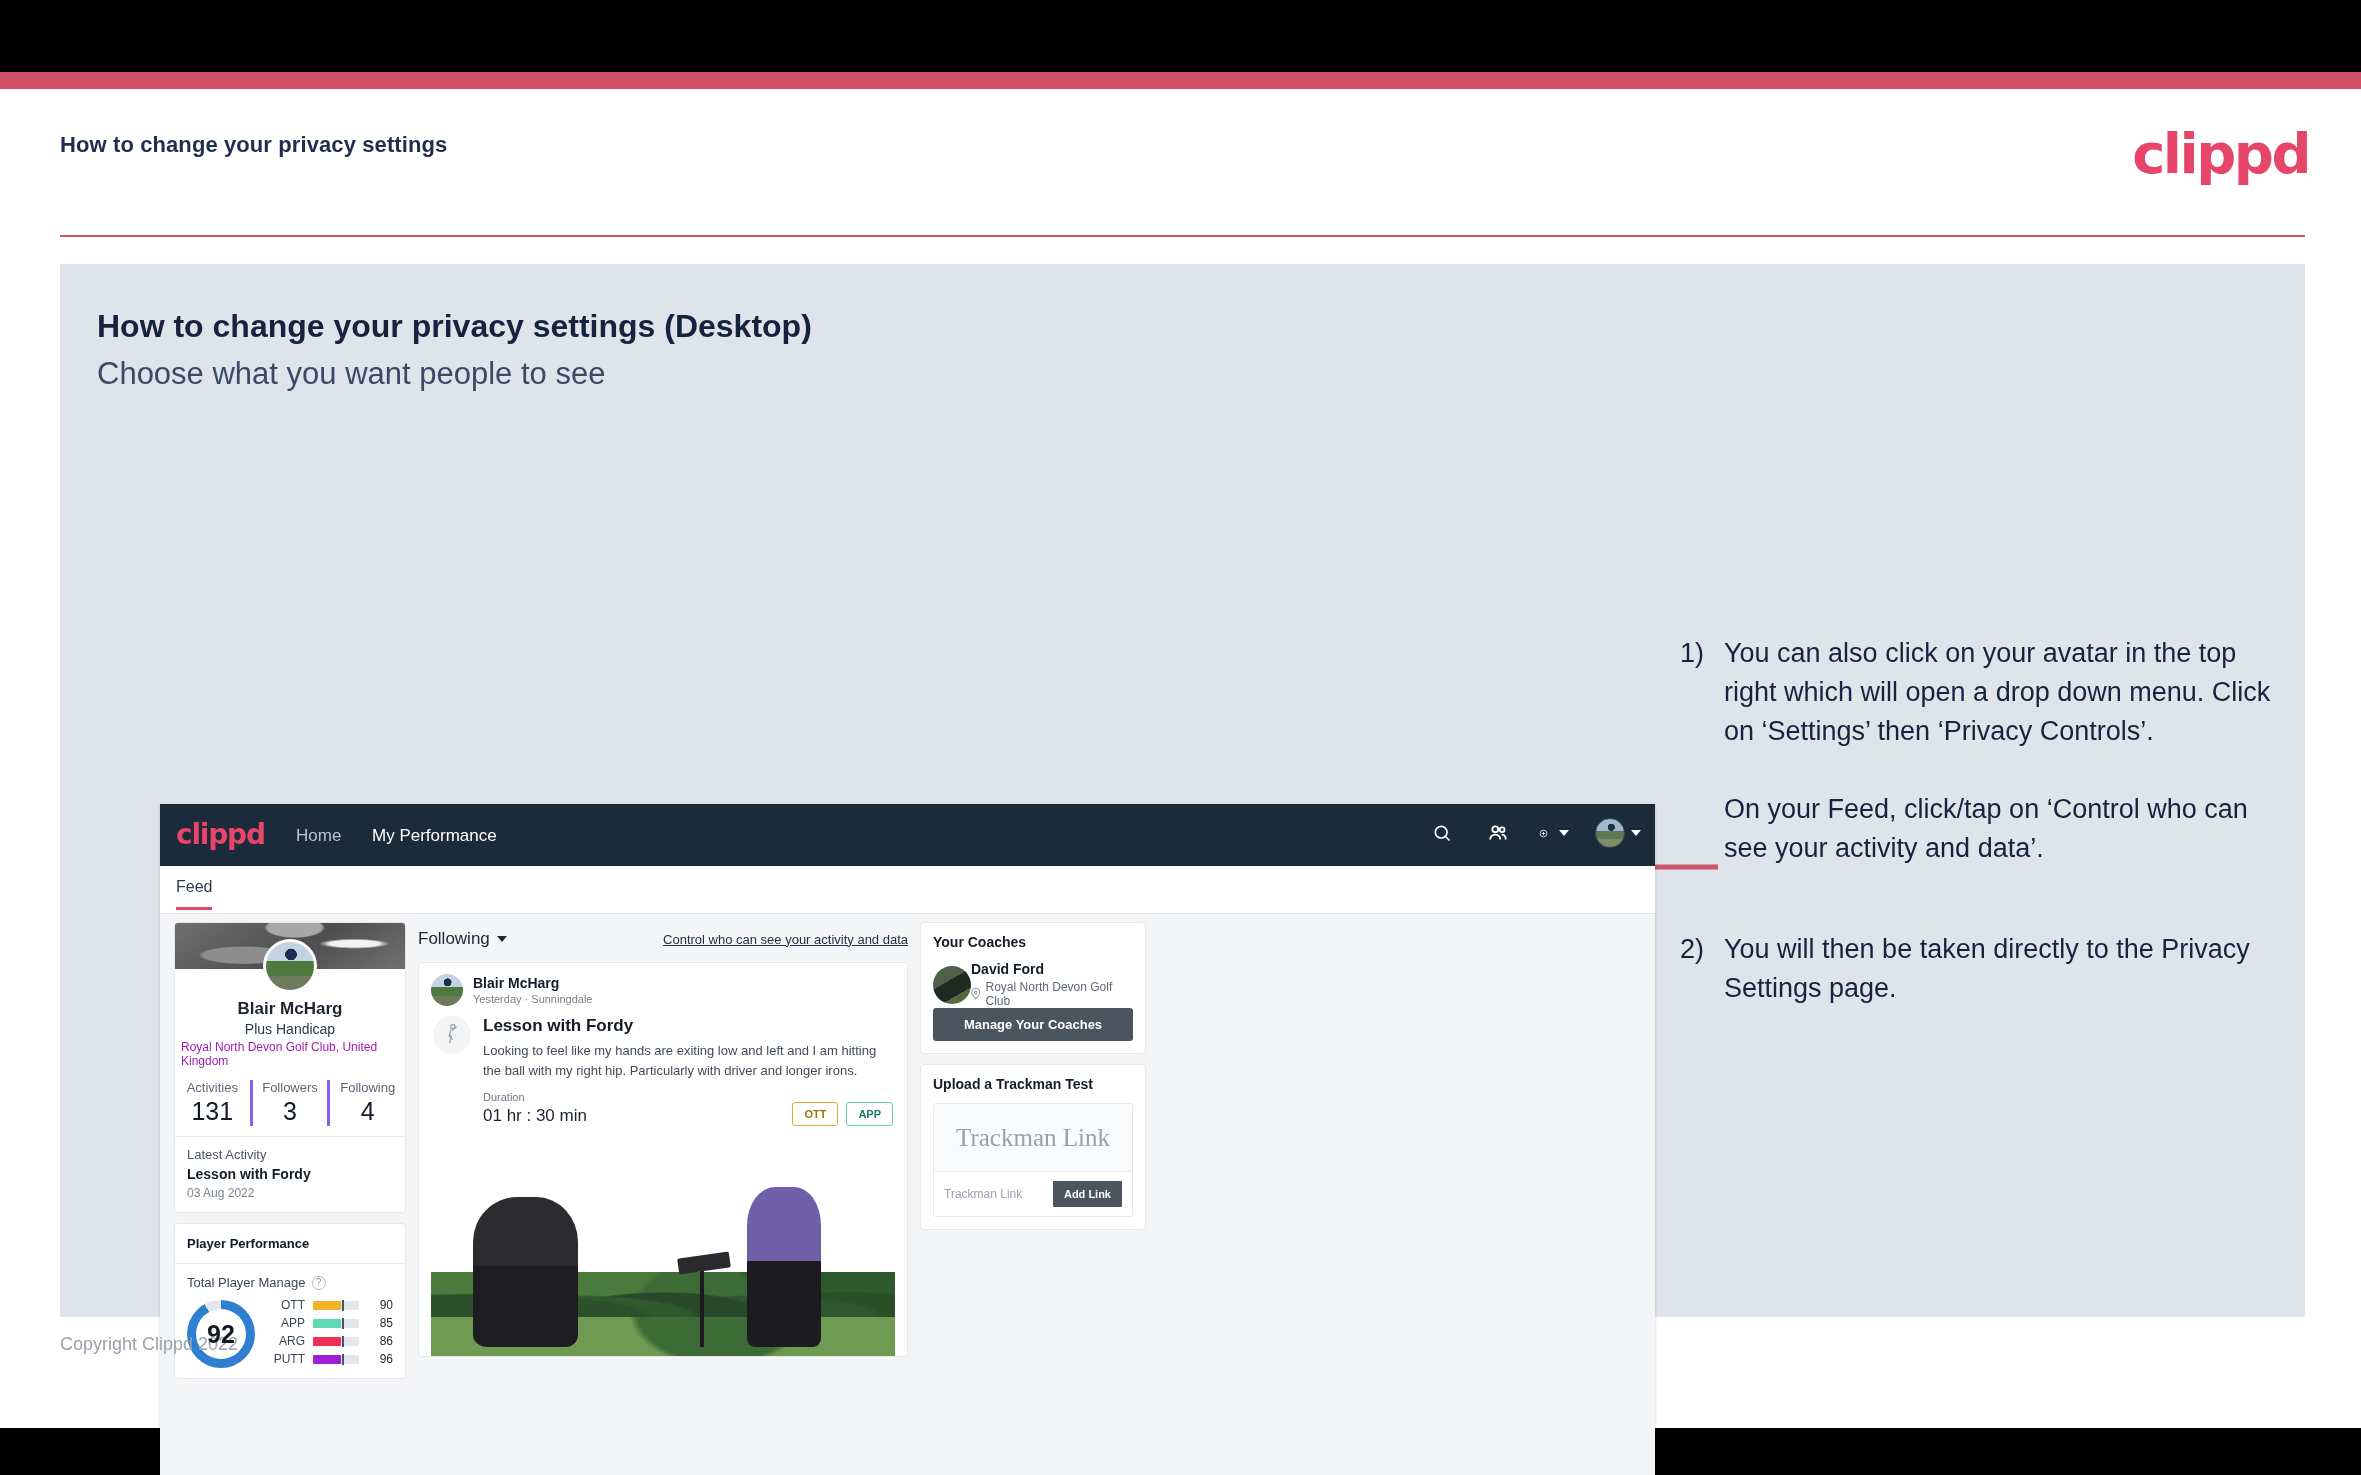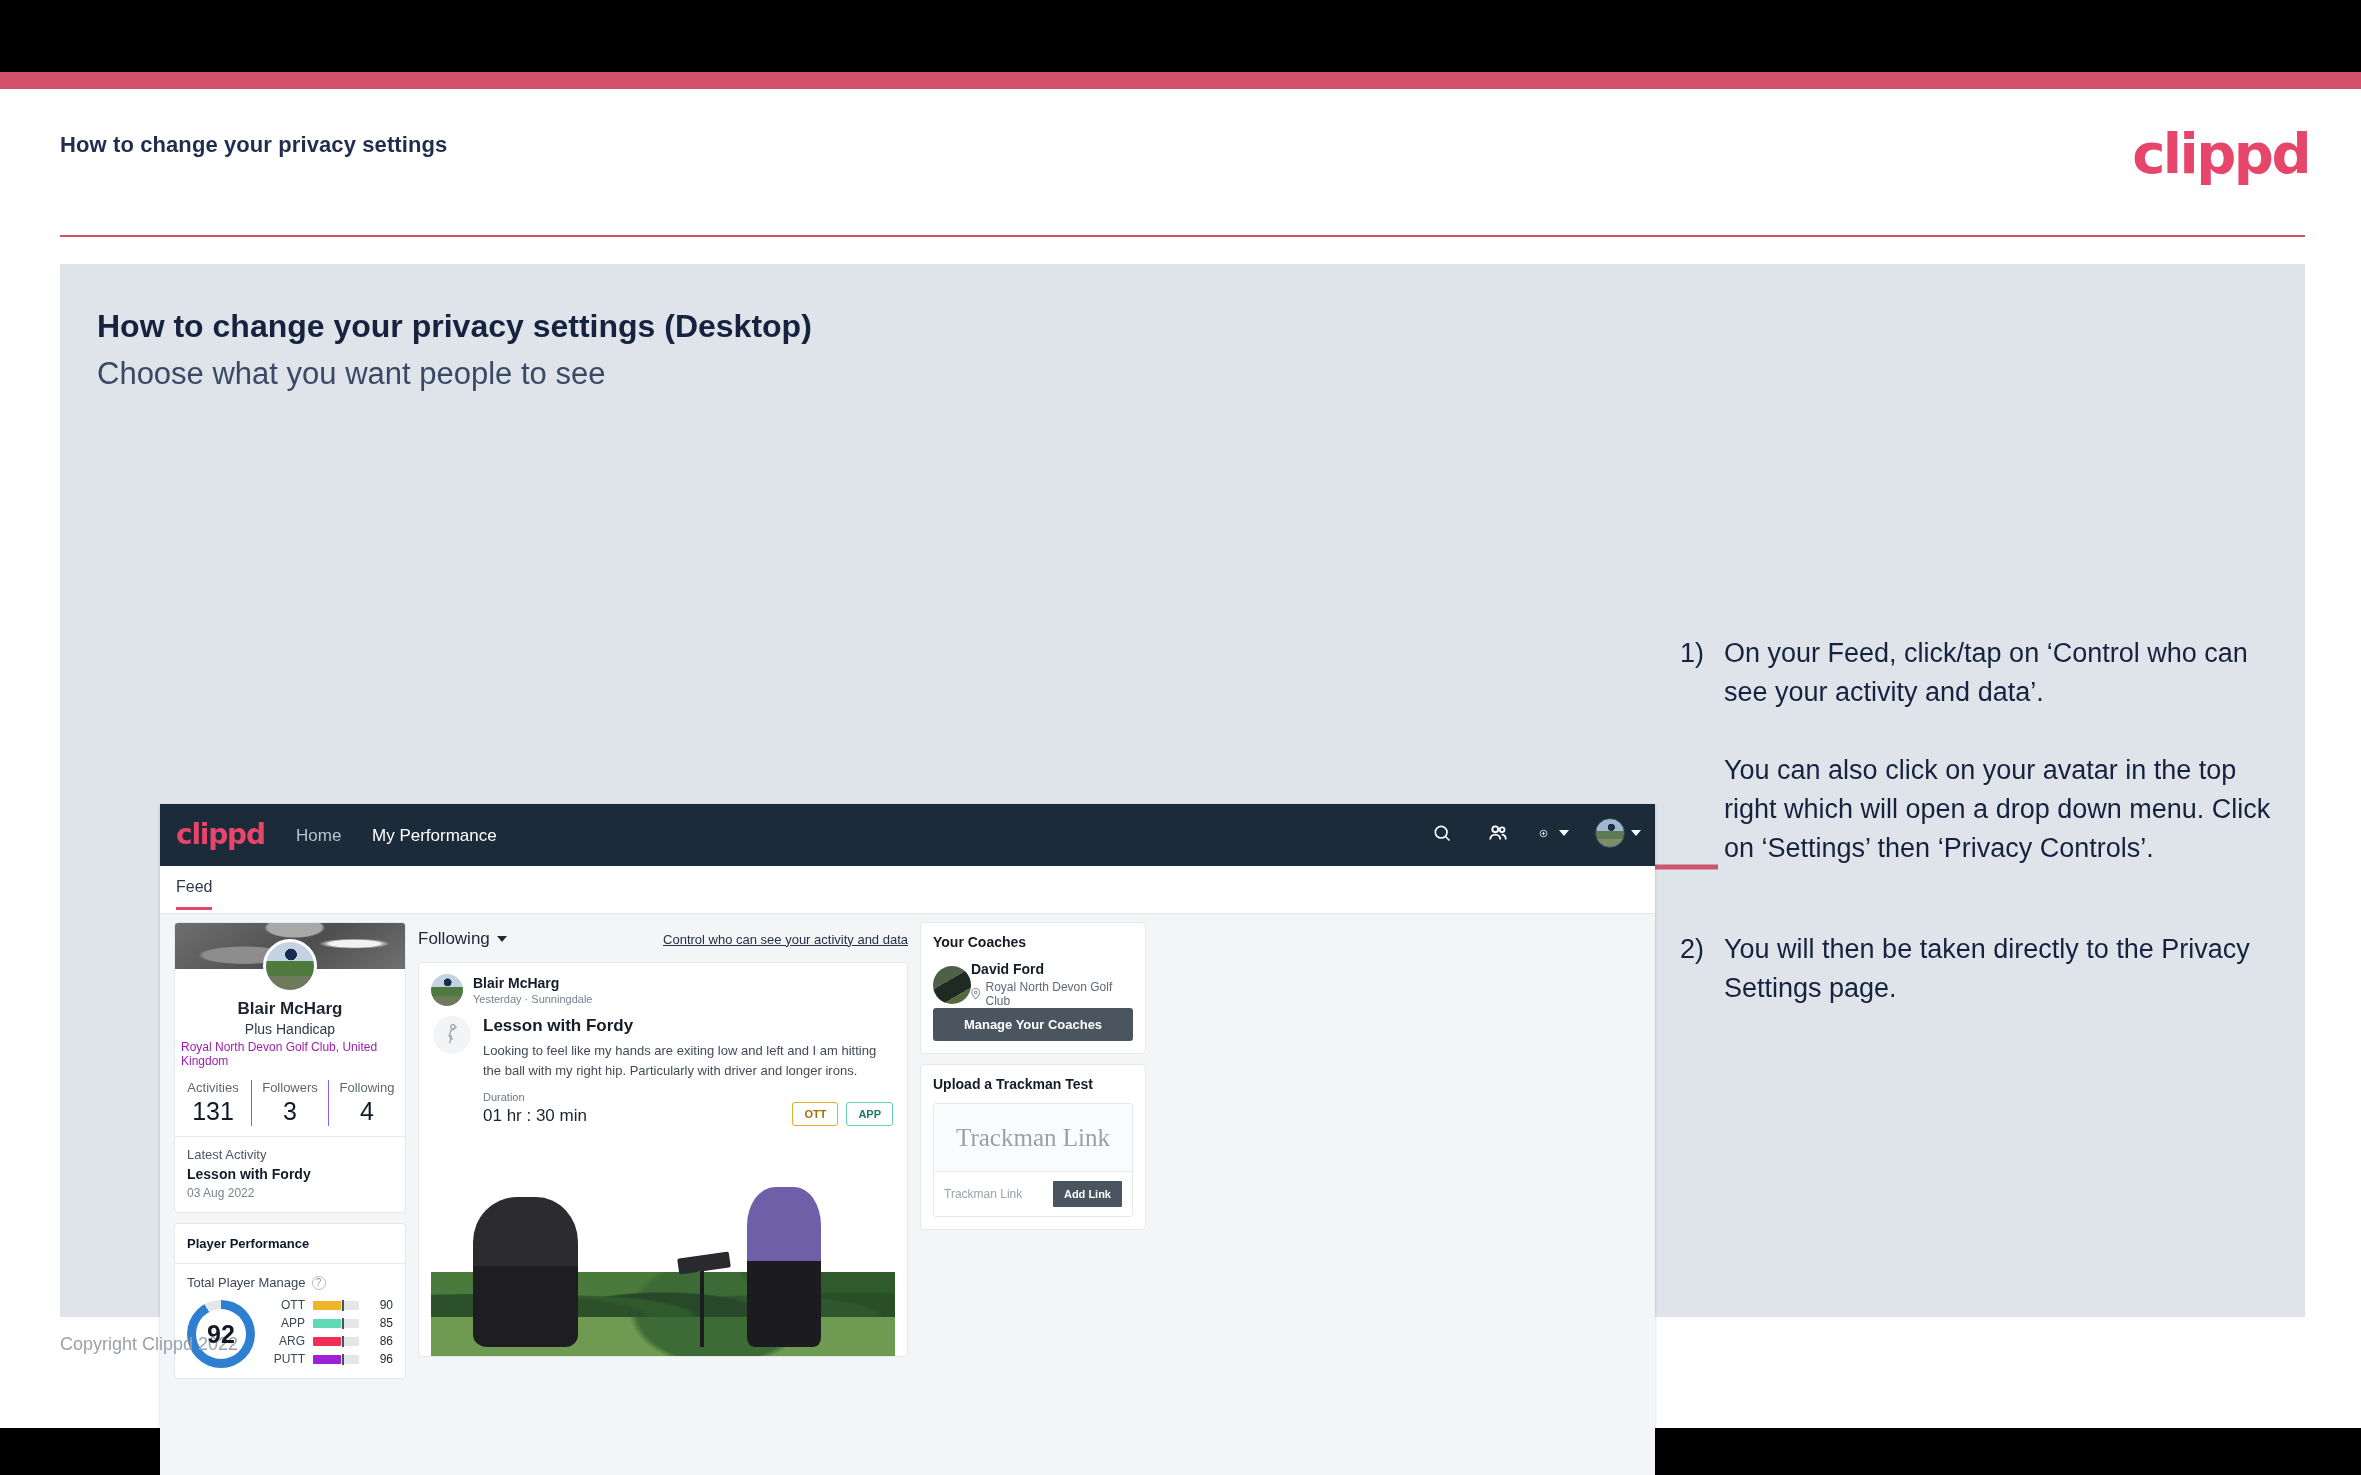--- a/index.html
+++ b/index.html
@@ -110,21 +110,21 @@
   .profile-av {
     width: 54px; height: 54px; border-radius: 50%; border: 3px solid #fff; margin: -30px auto 0;
     background:
       radial-gradient(circle at 52% 26%, #1b2c50 0 13%, transparent 14%),
       linear-gradient(#c3d3e2 0 40%, #4f7a3f 40% 70%, #6e7a5c 70% 100%);
   }
   .p-name { text-align: center; font-size: 17px; font-weight: 700; color: #1b2430; margin-top: 6px; }
   .p-sub  { text-align: center; font-size: 14px; color: #2f3a48; margin-top: 2px; }
   .p-club { text-align: left; font-size: 12px; color: #a21caf; margin-top: 3px; padding: 0 6px; }
   .stats { display: flex; margin-top: 12px; padding-bottom: 10px; }
-  .stat { flex: 1; text-align: center; border-right: 1px solid #8b5cf6; }
+  .stat { flex: 1; text-align: center; border-right: 3px solid #8b5cf6; }
   .stat:last-child { border-right: none; }
   .stat-k { font-size: 13px; color: #5d6876; }
   .stat-v { font-size: 25px; font-weight: 400; color: #121a24; margin-top: 2px; }
   .latest { border-top: 1px solid #e6e9ed; padding: 10px 12px 12px; }
   .latest-k { font-size: 13px; color: #4c5664; }
   .latest-v { font-size: 14px; font-weight: 700; color: #141c27; margin-top: 4px; }
   .latest-d { font-size: 12px; color: #7a838f; margin-top: 4px; }
 
   .perf-head { padding: 12px 12px; font-size: 13px; font-weight: 700; color: #0f172a; border-bottom: 1px solid #e6e9ed; }
   .perf-body { padding: 11px 12px 8px; }
@@ -269,22 +269,22 @@
       <svg class="callout" viewBox="0 0 420 105">
         <path d="M418 8 L72 8 L72 92" stroke="#cf5470" stroke-width="5" fill="none"></path>
         <path d="M72 92 L28 92" stroke="#cf5470" stroke-width="5" fill="none"></path>
         <path d="M10 92 L30 83 L30 101 Z" fill="#cf5470"></path>
       </svg>
 
       <div class="steps">
         <div class="step">
           <div class="step-num">1)</div>
           <div class="step-body">
+            <p>You can also click on your avatar in the top right which will open a drop down menu. Click on ‘Settings’ then ‘Privacy Controls’.</p>
             <p>On your Feed, click/tap on ‘Control who can see your activity and data’.</p>
-            <p>You can also click on your avatar in the top right which will open a drop down menu. Click on ‘Settings’ then ‘Privacy Controls’.</p>
           </div>
         </div>
         <div class="step" style="margin-top:62px;">
           <div class="step-num">2)</div>
           <div class="step-body">
             <p>You will then be taken directly to the Privacy Settings page.</p>
           </div>
         </div>
       </div>
 

